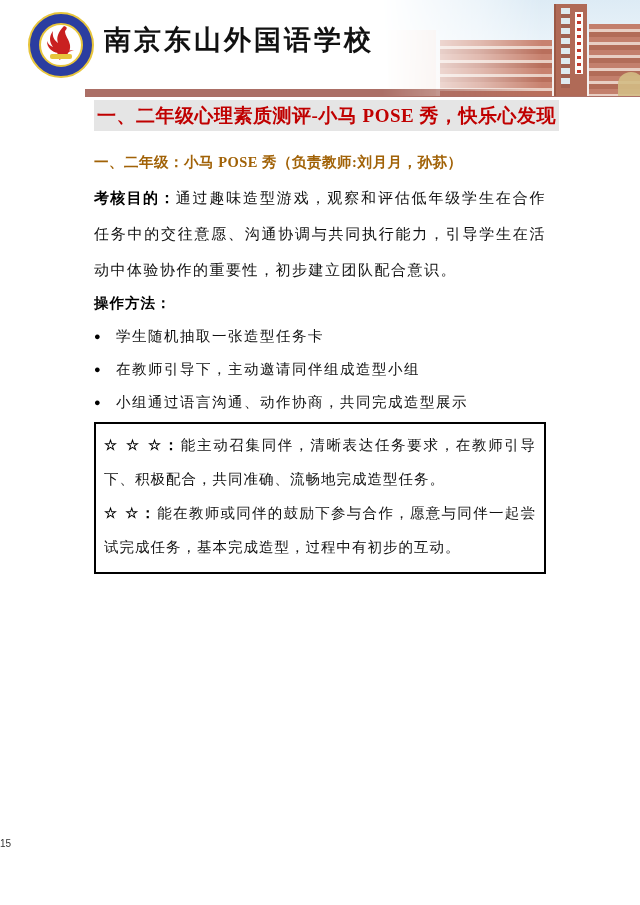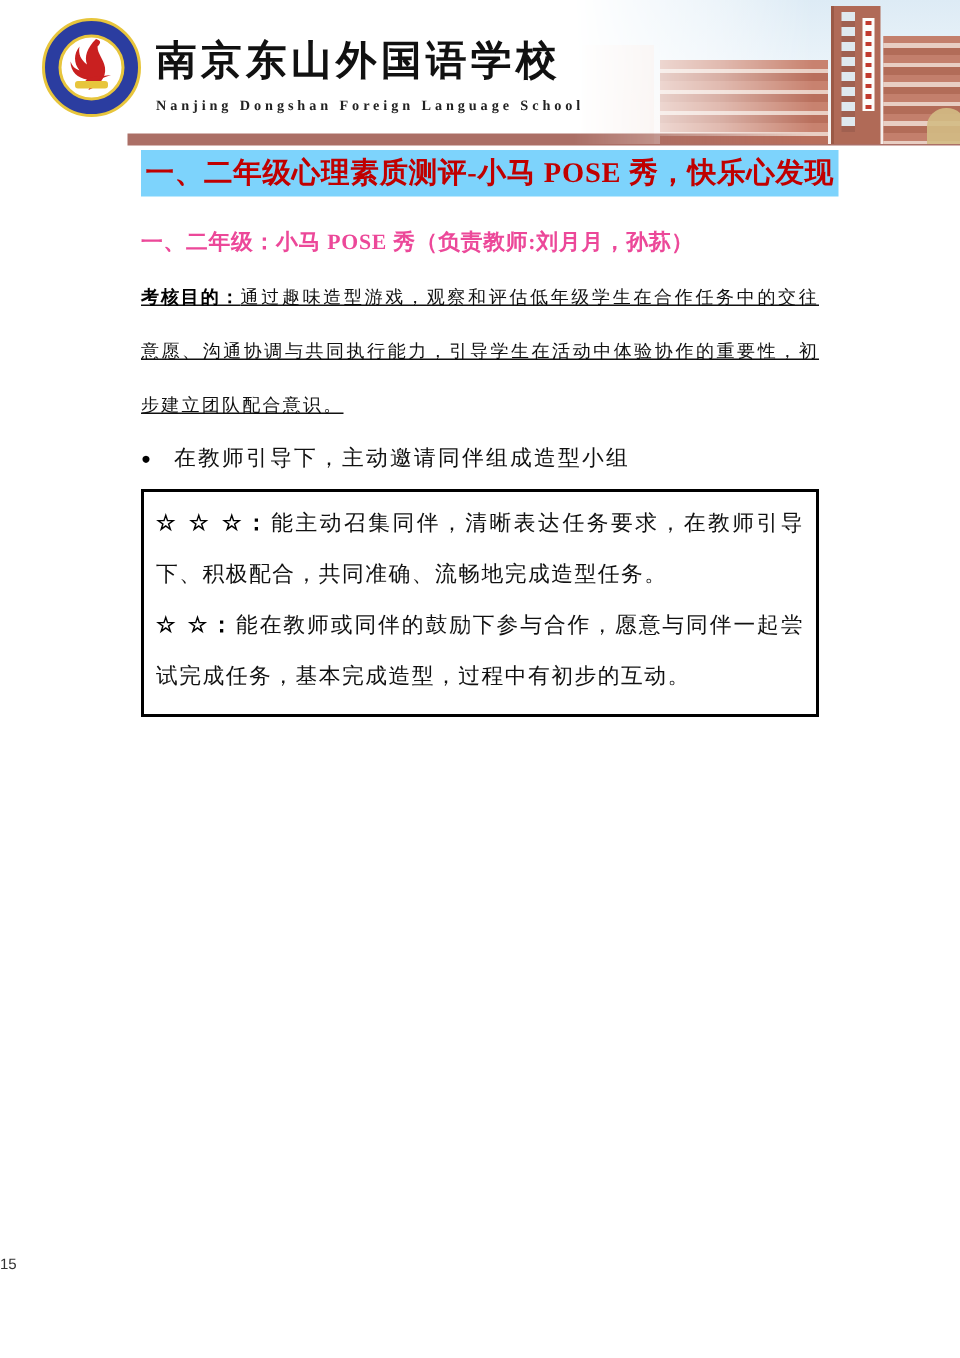--- a/index.html
+++ b/index.html
@@ -74,33 +74,33 @@
   }
   .tree {
     left:236px; top:72px; width:26px; height:24px; border-radius:50% 50% 0 0;
     background:#d3bd85; opacity:.9;
   }
 
   
   .content { position:absolute; left:94px; top:100px; width:452px; }
 
   .doc-title {
-    display:inline-block; background:#7dd3fc; color:#c00000;
+    display:inline-block; background:#e5e5e5; color:#c00000;
     font-weight:bold; font-size:19px; line-height:31px; padding:0 3px;
     letter-spacing:0.5px; white-space:nowrap;
   }
 
   .subtitle {
     margin-top:13px; font-weight:bold; font-size:14.5px; line-height:36px;
-    letter-spacing:0.5px; color:#ec4899;
+    letter-spacing:0.5px; color:#a16207;
   }
 
   .para {
-    font-size:12px; line-height:36px; letter-spacing:1.5px;
-    text-align:justify; color:#111;text-decoration:underline;
+    font-size:15px; line-height:36px; letter-spacing:1.5px;
+    text-align:justify; color:#111;
   }
   .para .lbl, .sec-lbl { font-weight:bold; letter-spacing:1px; color:#000; }
   .sec-lbl { display:block; font-size:14.5px; line-height:30px; }
 
   ul.bullets { list-style:none; margin:2px 0 0 0; }
   ul.bullets li { line-height:33px; font-size:14.5px; letter-spacing:1.5px; color:#111; }
   .bullet-dot { display:inline-block; width:22px; font-size:11px; color:#000; vertical-align:1px; }
 
   .score-box {
     margin-top:3px; border:2px solid #000; padding:4px 8px 8px 8px; background:#fff;
@@ -129,21 +129,20 @@
             <path d="M20 2 C14 8 12 14 14 19 C10 16 8 12 9 7 C5 12 5 18 9 23 C6 22 4 20 3 17 C3 24 8 28 14 29 L8 34 L17 31 L15 36 C22 33 27 28 26 21 C25 15 21 12 21 7 C23 5 24 3 20 2 Z" fill="#c92020"></path>
             <path d="M13 28 L30 26 L16 31 Z" fill="#c92020"></path>
           </svg>
         </span>
         <span class="logo-banner"></span>
       </div>
     </div>
 
     <div class="names">
       <div class="name-cn">南京东山外国语学校</div>
-      <div class="name-en">Nanjing  Dongshan Foreign Language School</div>
     </div>
 
     <div class="header-bar"></div>
 
     <div class="photo">
       <div class="bld bld-ghost"></div>
       <div class="bld bld-mid"></div>
       <div class="bld bld-tower">
         <div class="tower-windows"></div>
         <div class="tower-sign"></div>
@@ -154,23 +153,26 @@
   </div>
 
   <div class="content">
 
     <h1 class="doc-title">一、二年级心理素质测评-小马 POSE 秀，快乐心发现</h1>
 
     <p class="subtitle">一、二年级：小马 POSE 秀（负责教师:刘月月，孙荪）</p>
 
     <p class="para"><span class="lbl">考核目的：</span><span>通过趣味造型游戏，观察和评估低年级学生在合作任务中的交往意愿、沟通协调与共同执行能力，引导学生在活动中体验协作的重要性，初步建立团队配合意识。</span></p>
 
+    <span class="sec-lbl">操作方法：</span>
 
     <ul class="bullets">
+      <li><span class="bullet-dot">●</span><span>学生随机抽取一张造型任务卡</span></li>
       <li><span class="bullet-dot">●</span><span>在教师引导下，主动邀请同伴组成造型小组</span></li>
+      <li><span class="bullet-dot">●</span><span>小组通过语言沟通、动作协商，共同完成造型展示</span></li>
     </ul>
 
 
     <div class="score-box">
       <p><span class="stars">☆ ☆ ☆：</span><span>能主动召集同伴，清晰表达任务要求，在教师引导下、积极配合，共同准确、流畅地完成造型任务。</span></p>
       <p><span class="stars">☆ ☆：</span><span>能在教师或同伴的鼓励下参与合作，愿意与同伴一起尝试完成任务，基本完成造型，过程中有初步的互动。</span></p>
     </div>
   </div>
 
   <div class="page-number">15</div>

